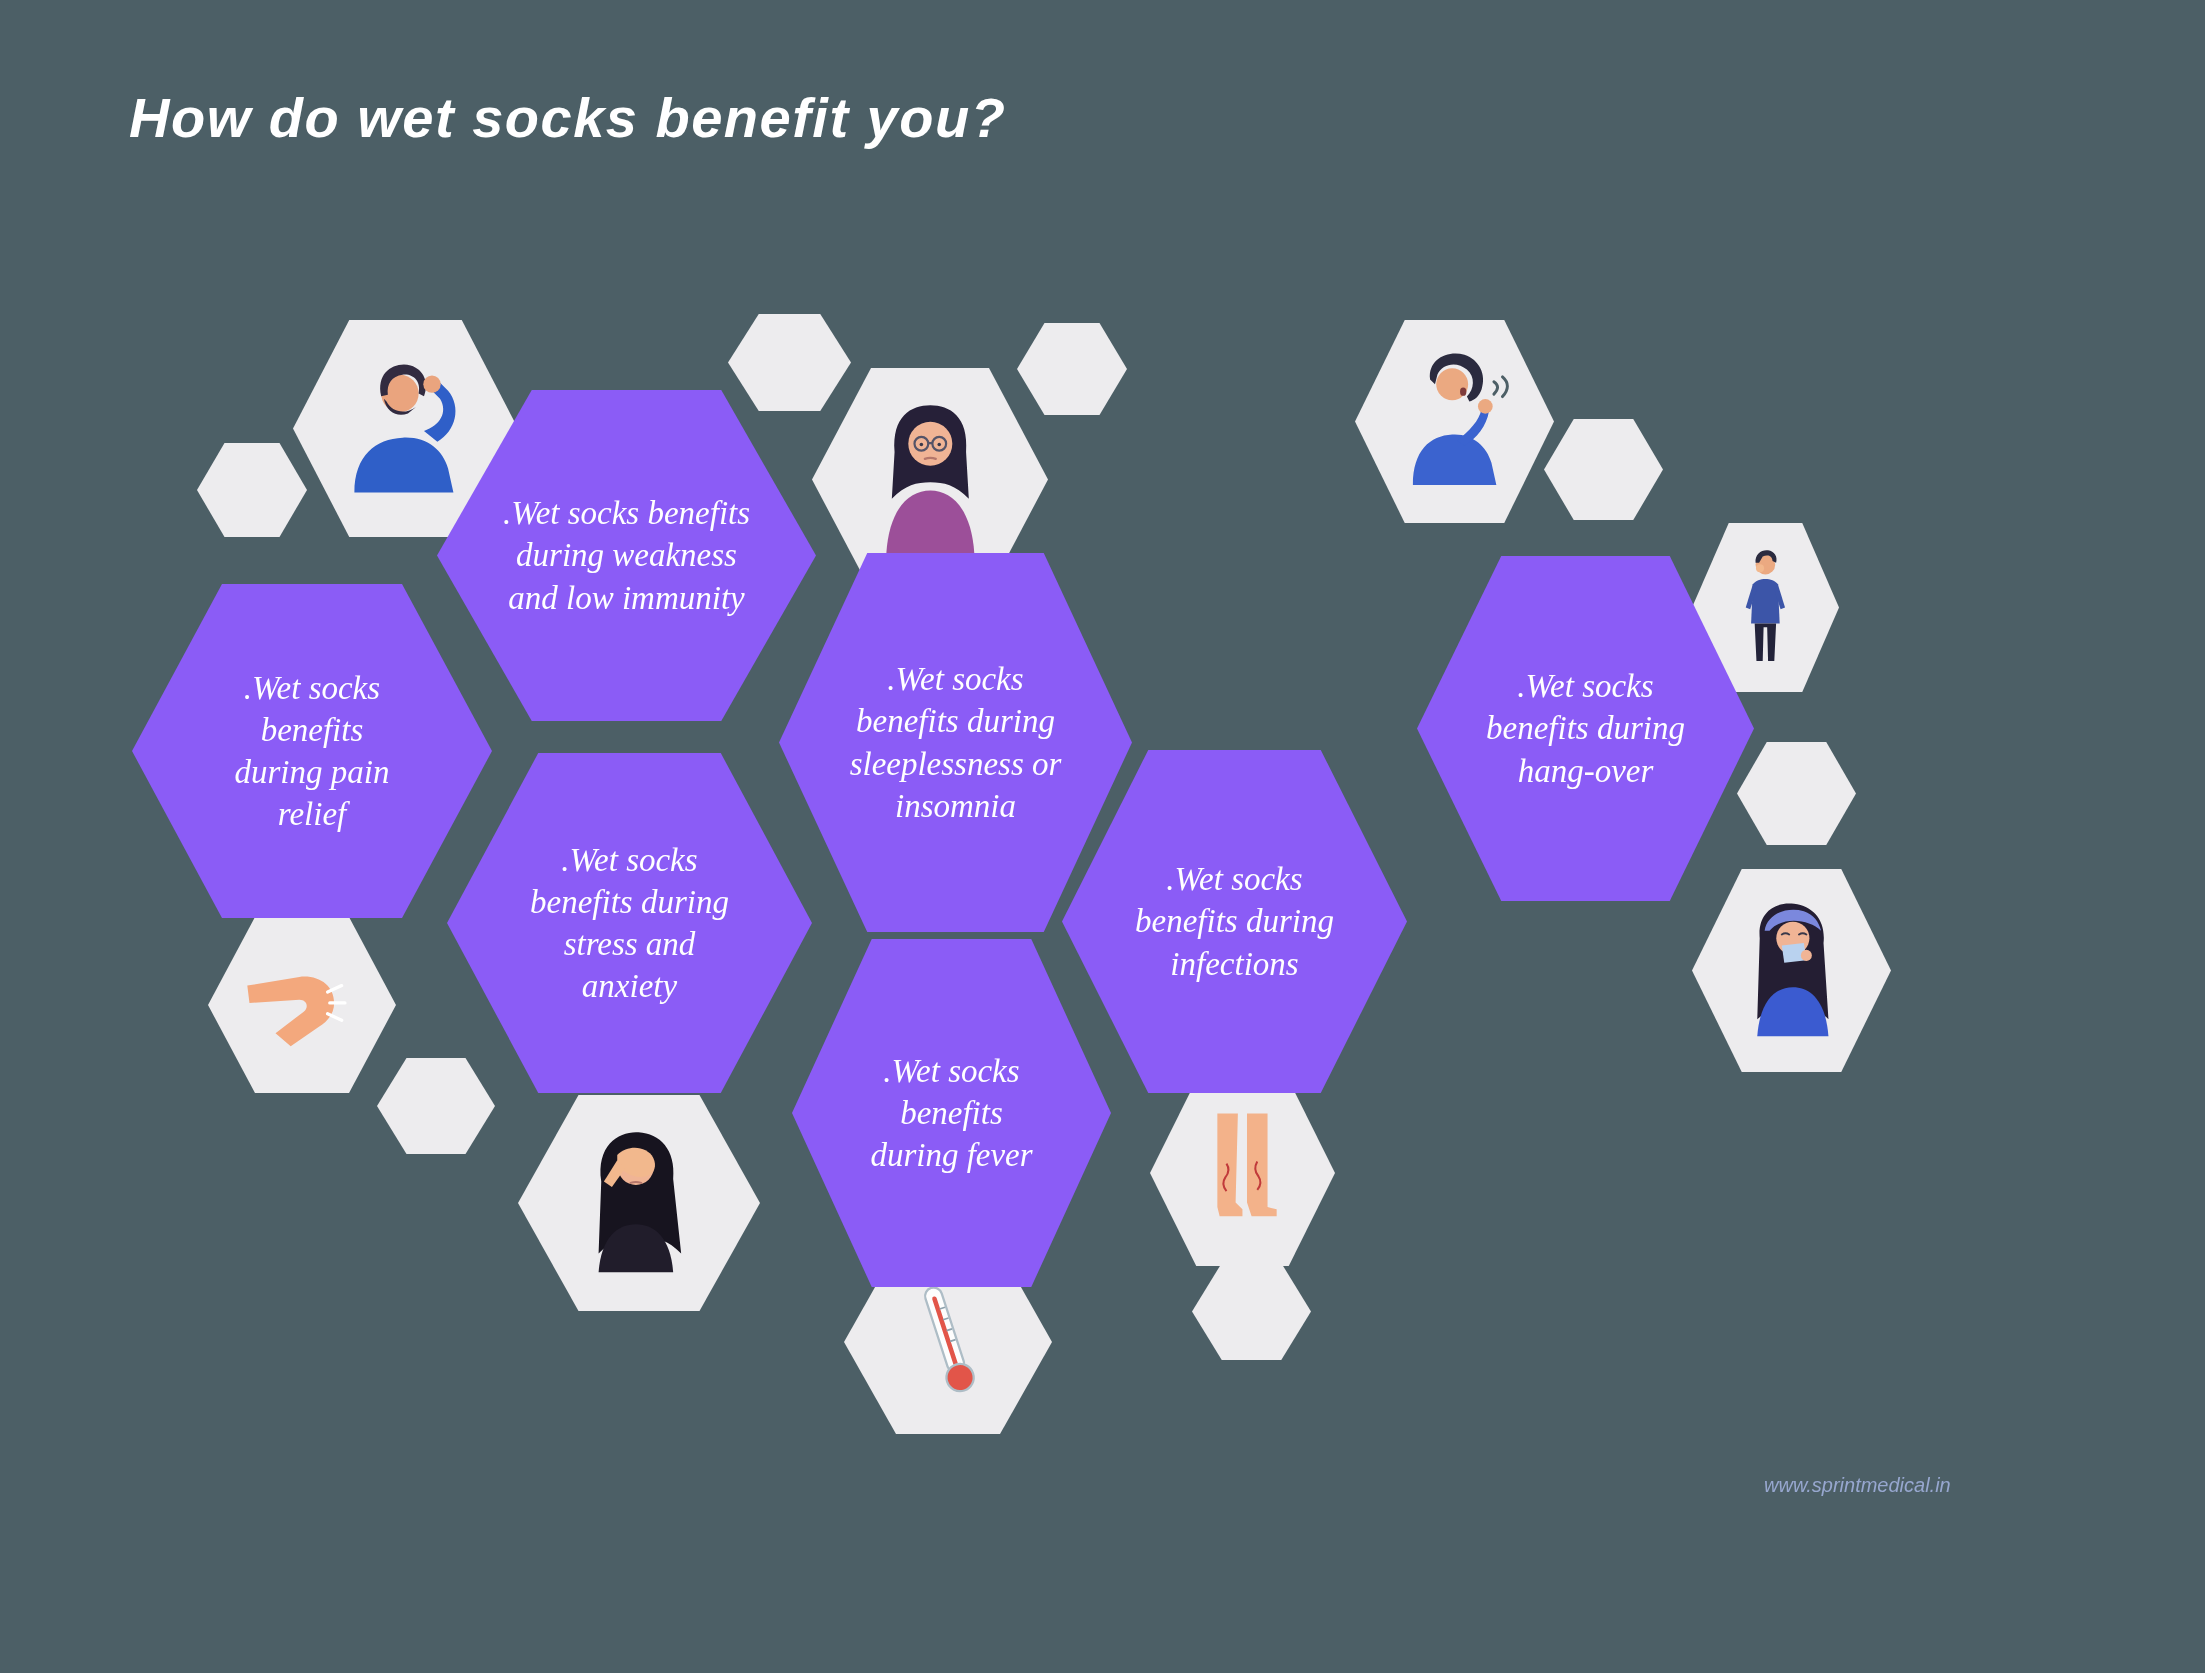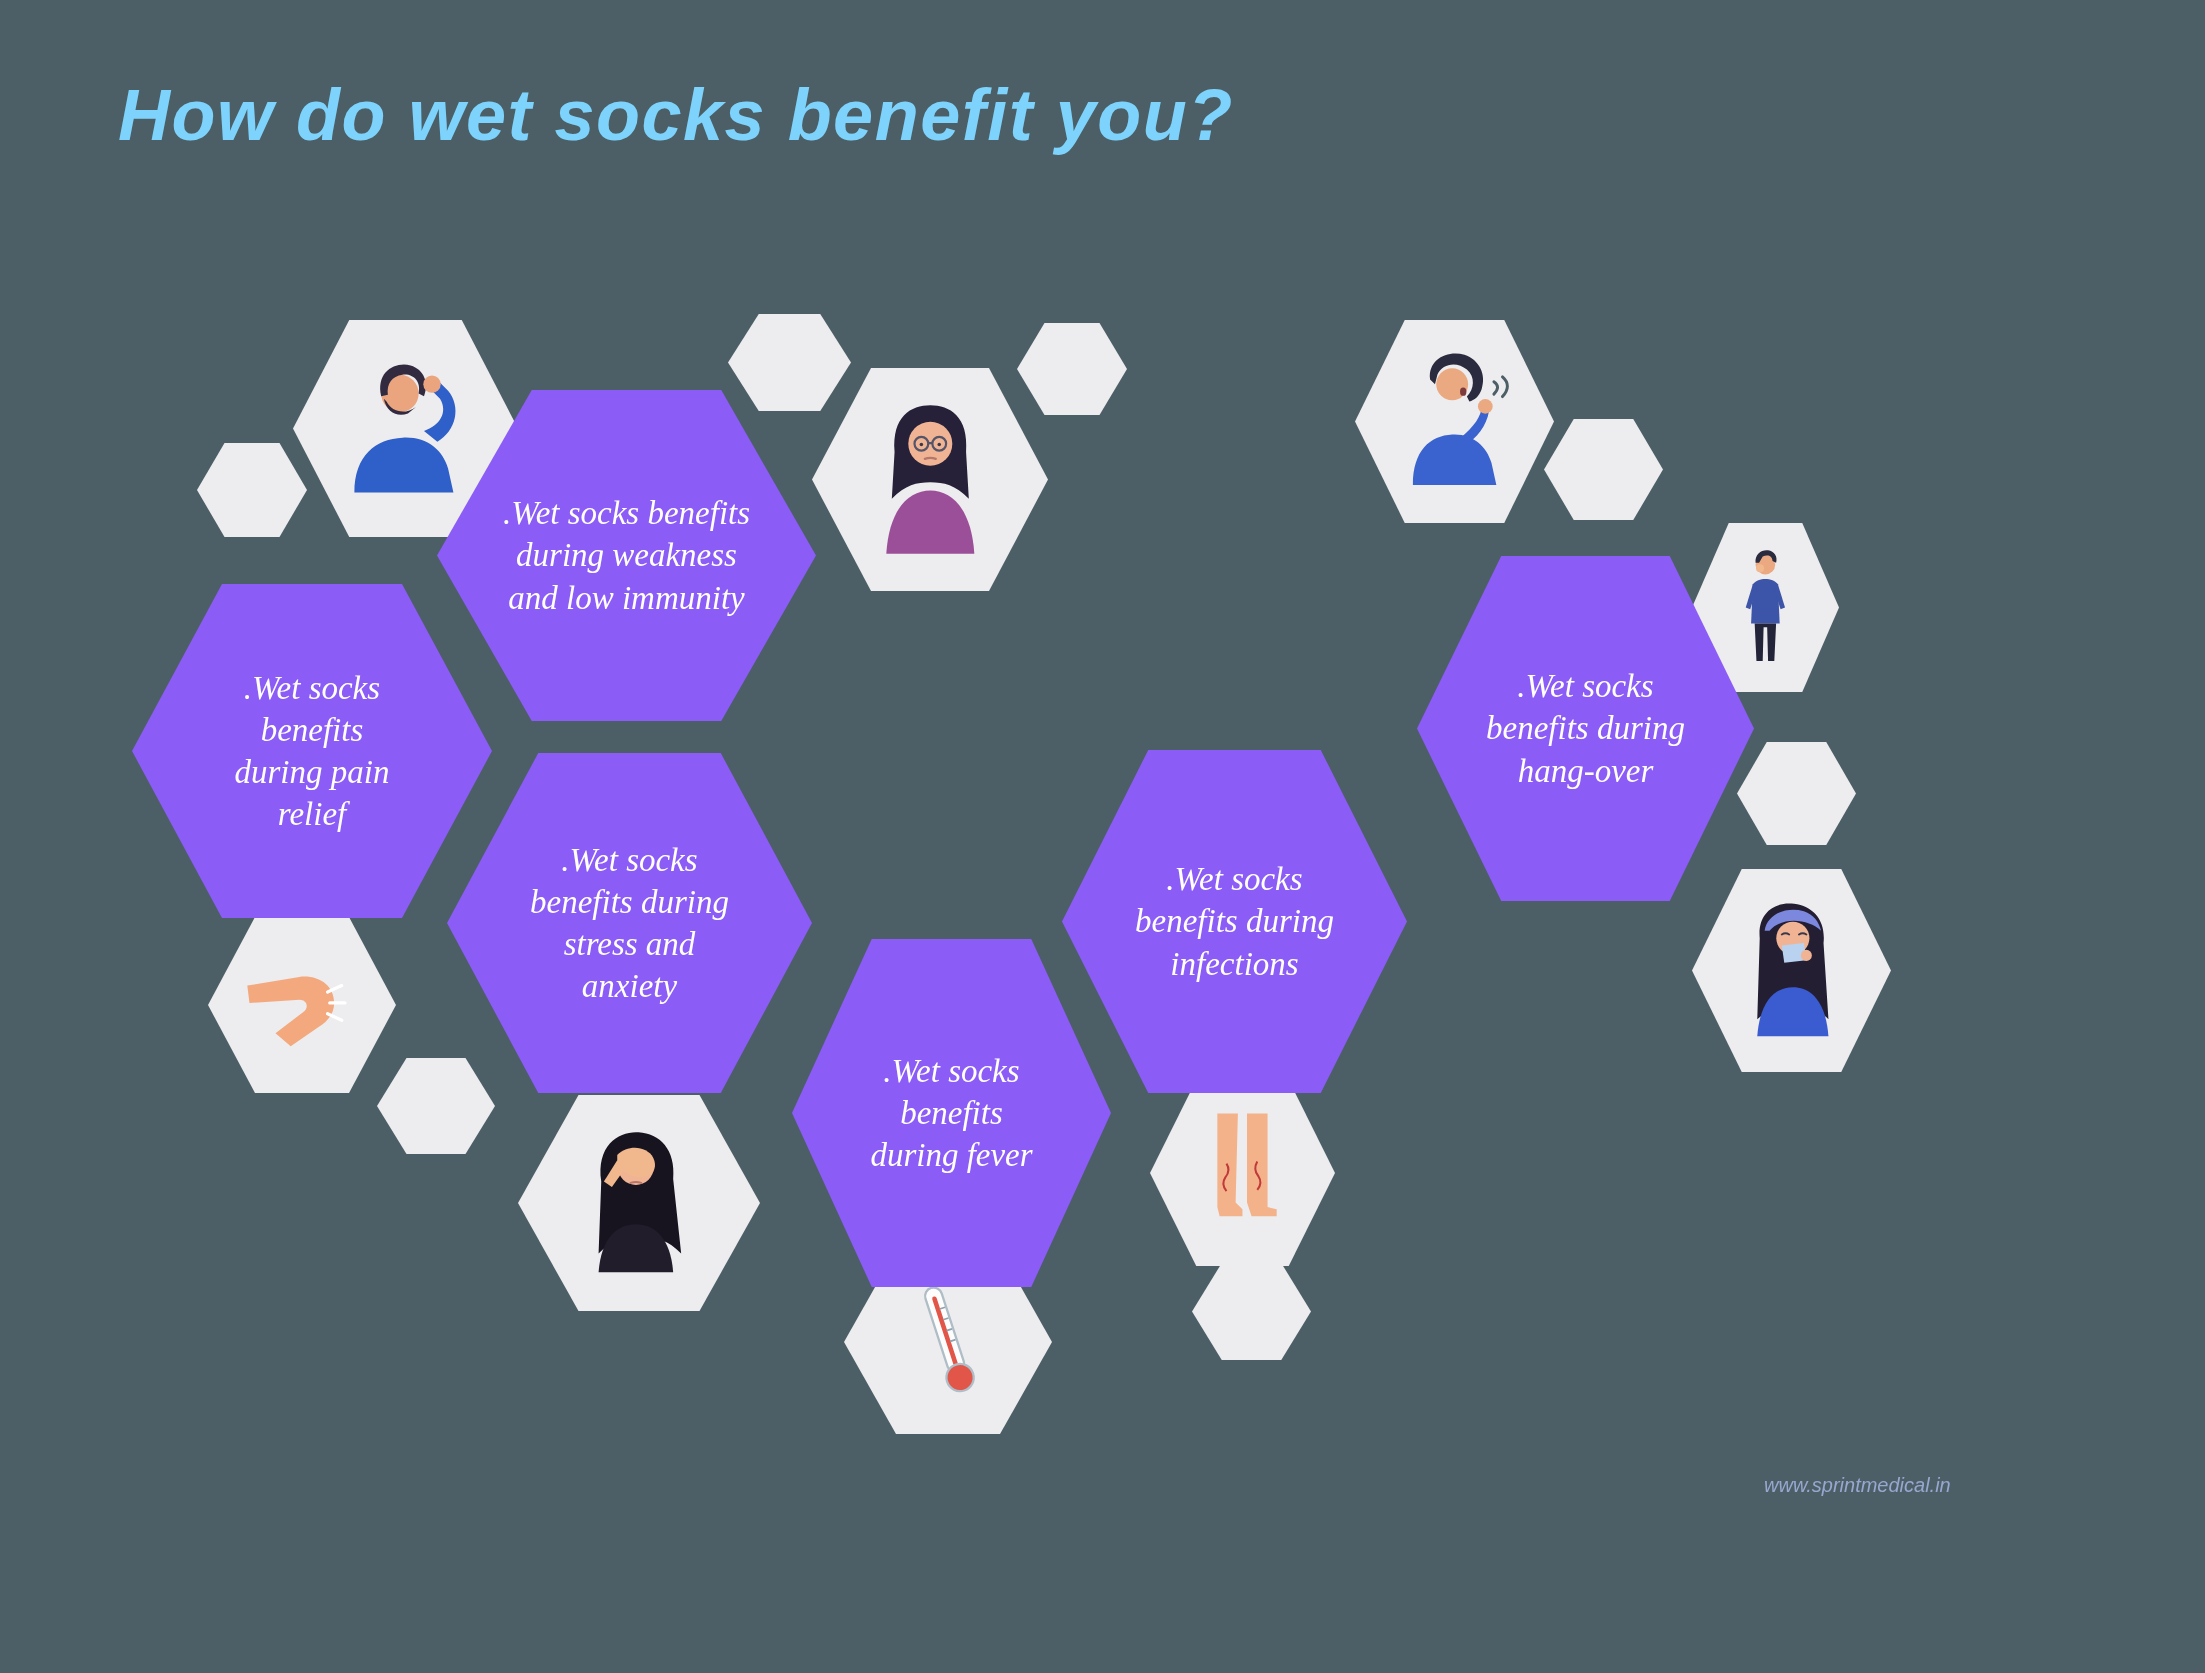--- a/index.html
+++ b/index.html
@@ -1,19 +1,19 @@
 <!DOCTYPE html>
 <html style="font-size:11.8px"><head>
 <meta charset="utf-8">
 <style>
   html,body{margin:0;padding:0;background:#4c5f66;}
   .canvas{position:relative;width:2205px;height:1673px;background:#4c5f66;overflow:hidden;
           font-family:"Liberation Sans",sans-serif;}
-  .title{position:absolute;left:118px;top:74px;margin:0;font-style:italic;font-weight:700;
-         font-size:72px;letter-spacing:1.5px;color:#7dd3fc;font-family:"Liberation Sans",sans-serif;}
+  .title{position:absolute;left:118px;top:74px;margin:11px;font-style:italic;font-weight:700;
+         font-size:56px;letter-spacing:1.5px;color:#ffffff;font-family:"Liberation Sans",sans-serif;}
   .hex{position:absolute;clip-path:polygon(25% 0%,75% 0%,100% 50%,75% 100%,25% 100%,0% 50%);
        display:flex;align-items:center;justify-content:center;}
   .hex.light{background:#edecee;}
   .hex.purple{background:#8b5cf6;}
   .hex svg{width:74%;height:74%;display:block;}
   .benefit-text{font-family:"Liberation Serif",serif;font-style:italic;color:#ffffff;
                 font-size:33px;line-height:1.28;text-align:center;}
   .footer{position:absolute;left:1764px;top:1474px;font-style:italic;font-size:20px;color:#97a7cf;}
 </style>
 </head>
@@ -148,20 +148,23 @@
   </div>
 
   <div class="hex purple" style="left:437px;top:390px;width:379px;height:331px;">
     <span class="benefit-text" style="width:66%;">.Wet socks benefits during weakness and low immunity</span>
   </div>
 
   <div class="hex purple" style="left:132px;top:584px;width:360px;height:334px;">
     <span class="benefit-text" style="width:54%;">.Wet socks benefits during pain relief</span>
   </div>
 
+  <div class="hex purple" style="left:779px;top:553px;width:353px;height:379px;">
+    <span class="benefit-text" style="width:64%;">.Wet socks benefits during sleeplessness or insomnia</span>
+  </div>
 
 
   <div class="hex purple" style="left:1417px;top:556px;width:337px;height:345px;">
     <span class="benefit-text" style="width:60%;">.Wet socks benefits during hang-over</span>
   </div>
 
   <div class="hex purple" style="left:447px;top:753px;width:365px;height:340px;">
     <span class="benefit-text" style="width:62%;">.Wet socks benefits during stress and anxiety</span>
   </div>
 

